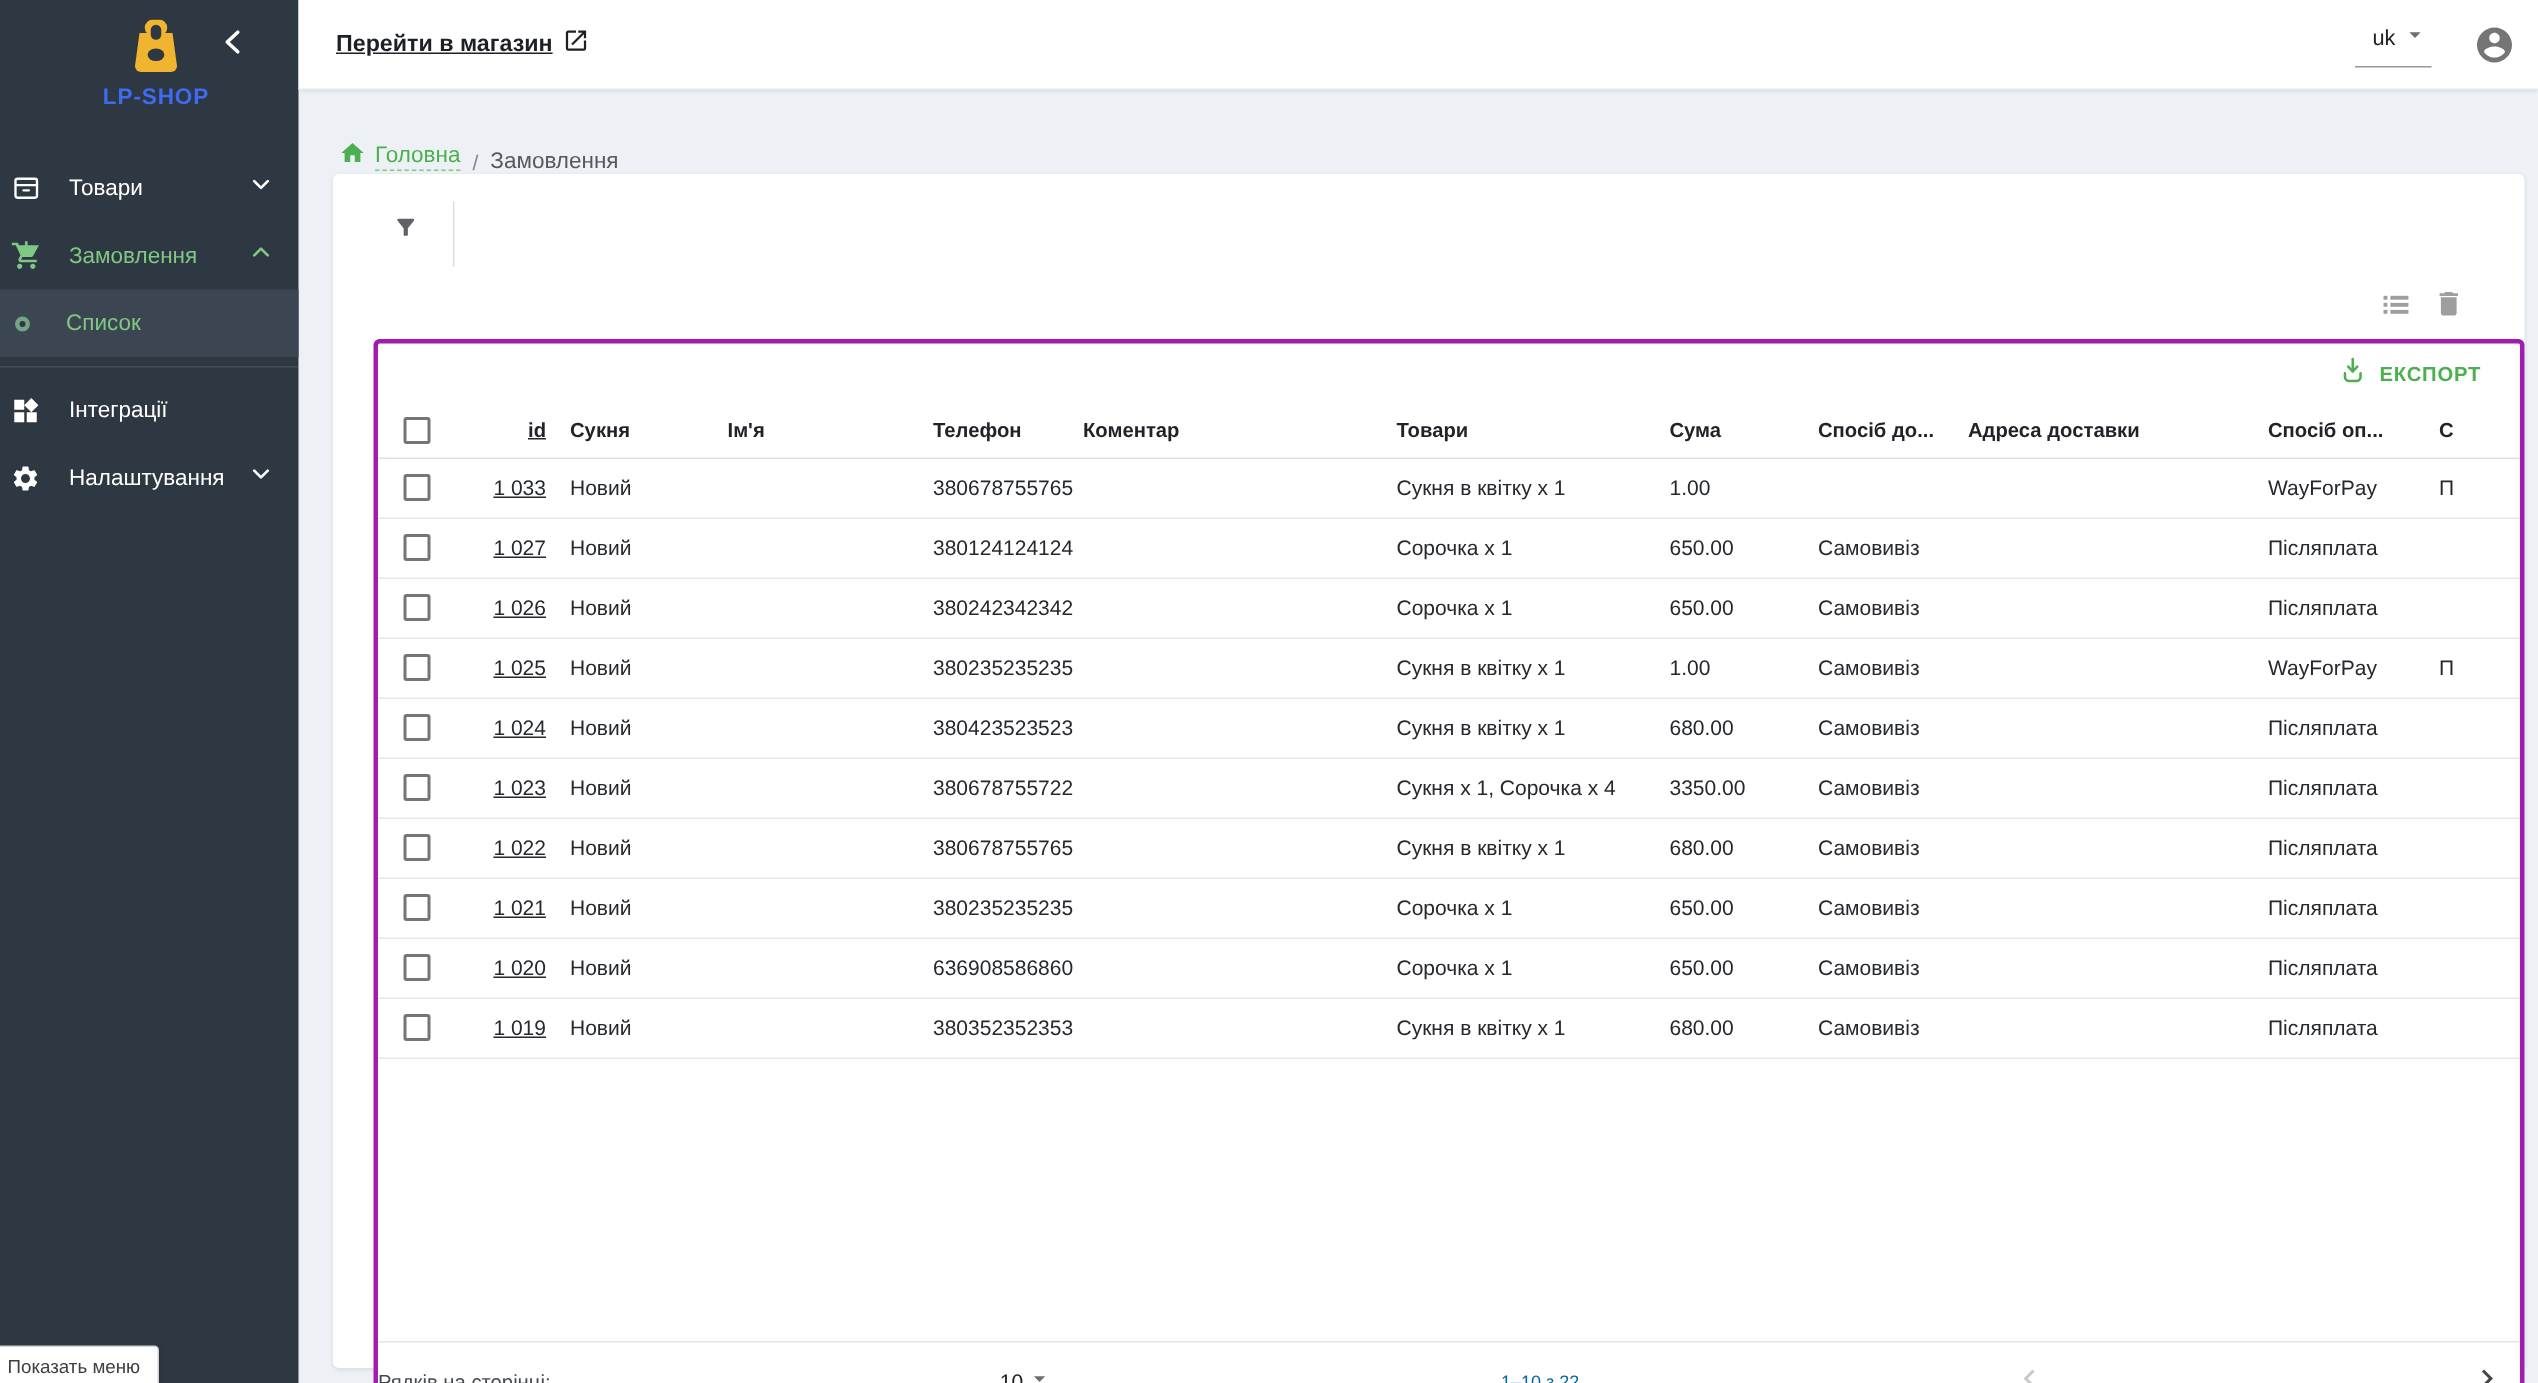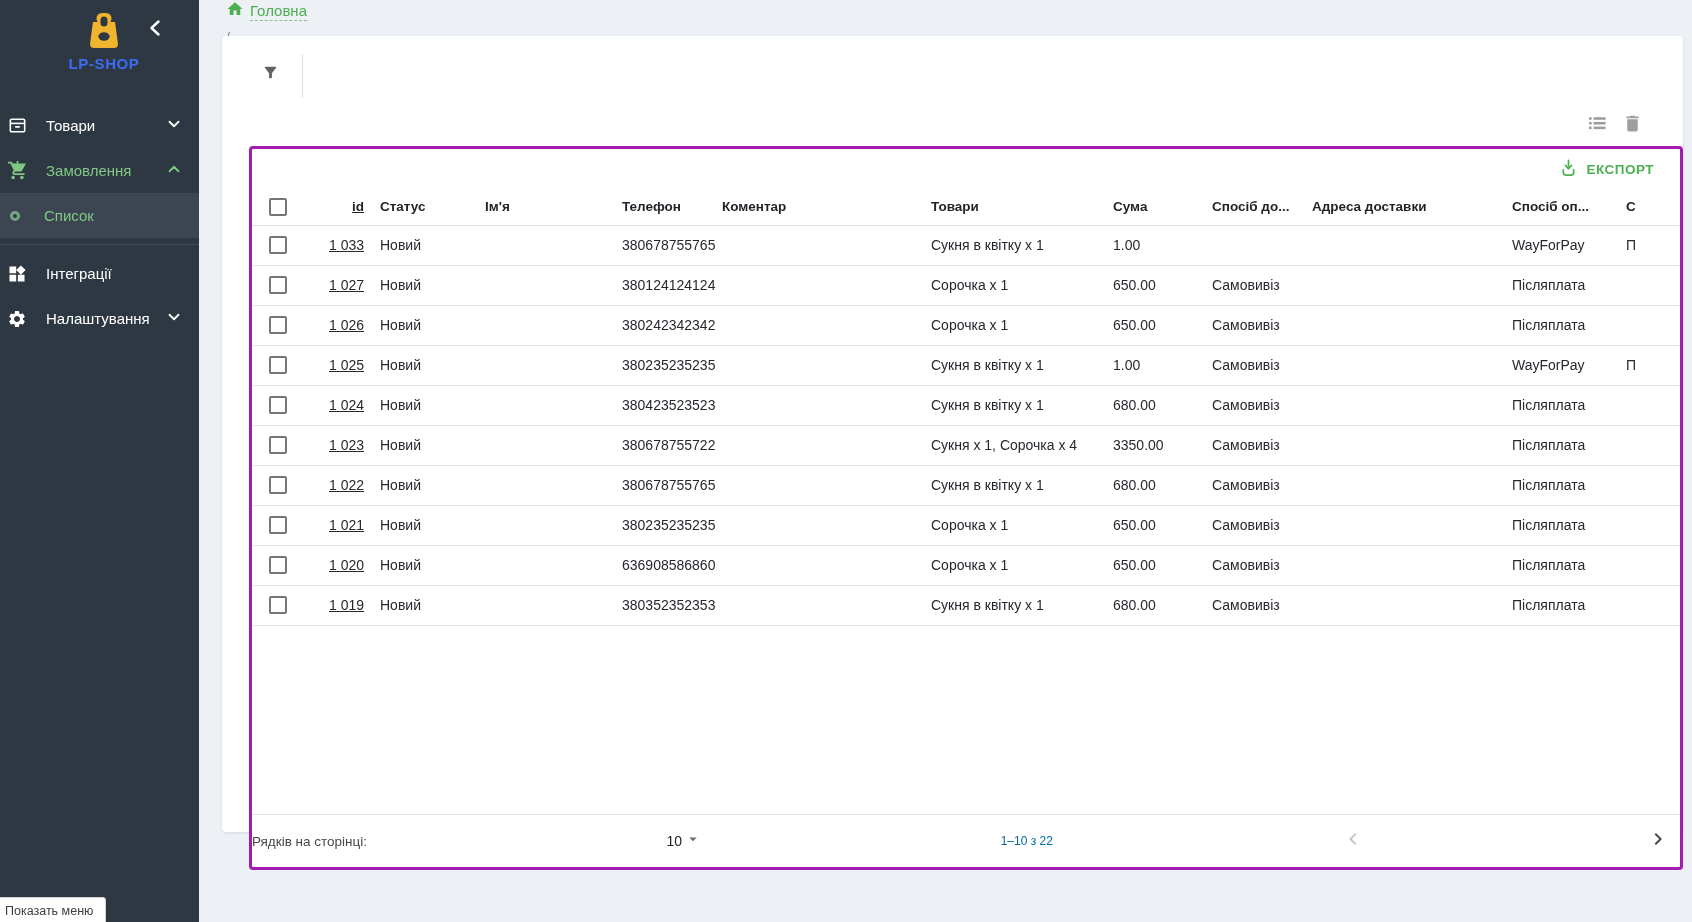--- a/index.html
+++ b/index.html
@@ -34,21 +34,21 @@
             padding:0 15px 0 25px; border-bottom:1px solid #e6e8ea;
             box-shadow:0 1px 2px rgba(0,0,0,.08); position:relative; z-index:5; flex:none; }
   .shop-link { display:flex; align-items:center; gap:7px; cursor:pointer; }
   .shop-link .txt { font-size:15.5px; font-weight:bold; color:#1d2126; text-decoration:underline; }
   .lang { margin-left:auto; display:flex; align-items:center; border-bottom:1px solid #95989c;
           padding:0 2px 7px 12px; min-width:50px; cursor:pointer; }
   .lang .txt { font-size:14.5px; color:#212121; margin-right:4px; }
   .avatar { margin-left:28px; width:28px; height:28px; cursor:pointer; }
 
   .content { flex:1; padding:0 9px 0 23px; overflow:hidden; }
-  .breadcrumb { height:36px; display:flex; align-items:flex-start; padding-left:4px; gap:8px;flex-direction:column; }
+  .breadcrumb { height:56px; display:flex; align-items:flex-end; padding-left:4px; gap:8px; }
   .bc-home { display:flex; align-items:center; gap:6px; cursor:pointer; }
   .bc-link { font-size:15px; color:#4caf50; border-bottom:1px dashed rgba(76,175,80,.65); padding-bottom:1px; }
   .bc-sep { font-size:14px; color:#80868b; }
   .bc-cur { font-size:15px; color:#55595e; }
 
   .panel { background:#fff; border-radius:4px; height:796px; position:relative;
            box-shadow:0 1px 3px rgba(60,64,67,.12); padding:0 0 24px 27px;
            display:flex; flex-direction:column; }
   .filter-row { height:68px; padding-top:14px; display:flex; align-items:flex-start; flex:none; }
   .funnel-btn { margin-left:8px; width:26px; height:48px; display:flex; align-items:center;
@@ -171,20 +171,43 @@
           </svg>
         </span>
       </div>
     </div>
 
     <div class="menu-tooltip">Показать меню</div>
   </div>
 
   <div class="main">
 
+    <div class="topbar">
+      <a class="shop-link">
+        <span class="txt">Перейти в магазин</span>
+        <span>
+          <svg width="18" height="18" viewBox="0 0 24 24" fill="#1d2126">
+            <path d="M19 19H5V5h7V3H5c-1.11 0-2 .9-2 2v14c0 1.1.89 2 2 2h14c1.1 0 2-.9 2-2v-7h-2v7zM14 3v2h3.59l-9.83 9.83 1.41 1.41L19 6.41V10h2V3h-7z"></path>
+          </svg>
+        </span>
+      </a>
+      <div class="lang">
+        <span class="txt">uk</span>
+        <span>
+          <svg width="18" height="18" viewBox="0 0 24 24" fill="#6b6f73">
+              <path d="M7 10l5 5 5-5z"></path>
+            </svg>
+        </span>
+      </div>
+      <div class="avatar">
+        <svg width="28" height="28" viewBox="0 0 24 24" fill="#757575">
+          <path d="M12 2C6.48 2 2 6.48 2 12s4.48 10 10 10 10-4.48 10-10S17.52 2 12 2zm0 3c1.66 0 3 1.34 3 3s-1.34 3-3 3-3-1.34-3-3 1.34-3 3-3zm0 14.2c-2.5 0-4.71-1.28-6-3.22.03-1.99 4-3.08 6-3.08 1.99 0 5.97 1.09 6 3.08-1.29 1.94-3.5 3.22-6 3.22z"></path>
+        </svg>
+      </div>
+    </div>
 
     <div class="content">
       <div class="breadcrumb">
         <a class="bc-home">
           <span>
             <svg width="18" height="18" viewBox="0 0 24 24" fill="#4caf50">
                 <path d="M10 20v-6h4v6h5v-8h3L12 3 2 12h3v8z"></path>
               </svg>
           </span>
           <span class="bc-link">Головна</span>
@@ -256,21 +279,21 @@
                   <col style="width: 200px;">
                   <col style="width: 114px;">
                   <col style="width: 100px;">
                 </colgroup>
               <thead>
                   <tr id="thr">
                     <th class="col-cb">
                       <div class="cb"></div>
                     </th>
                     <th class="col-id">id</th>
-                    <th>Статус</th>
+                    <th>Сукня</th>
                     <th>Ім'я</th>
                     <th>Телефон</th>
                     <th>Коментар</th>
                     <th>Товари</th>
                     <th>Сума</th>
                     <th>Спосіб до...</th>
                     <th>Адреса доставки</th>
                     <th>Спосіб оп...</th>
                     <th>С</th>
                   </tr>

